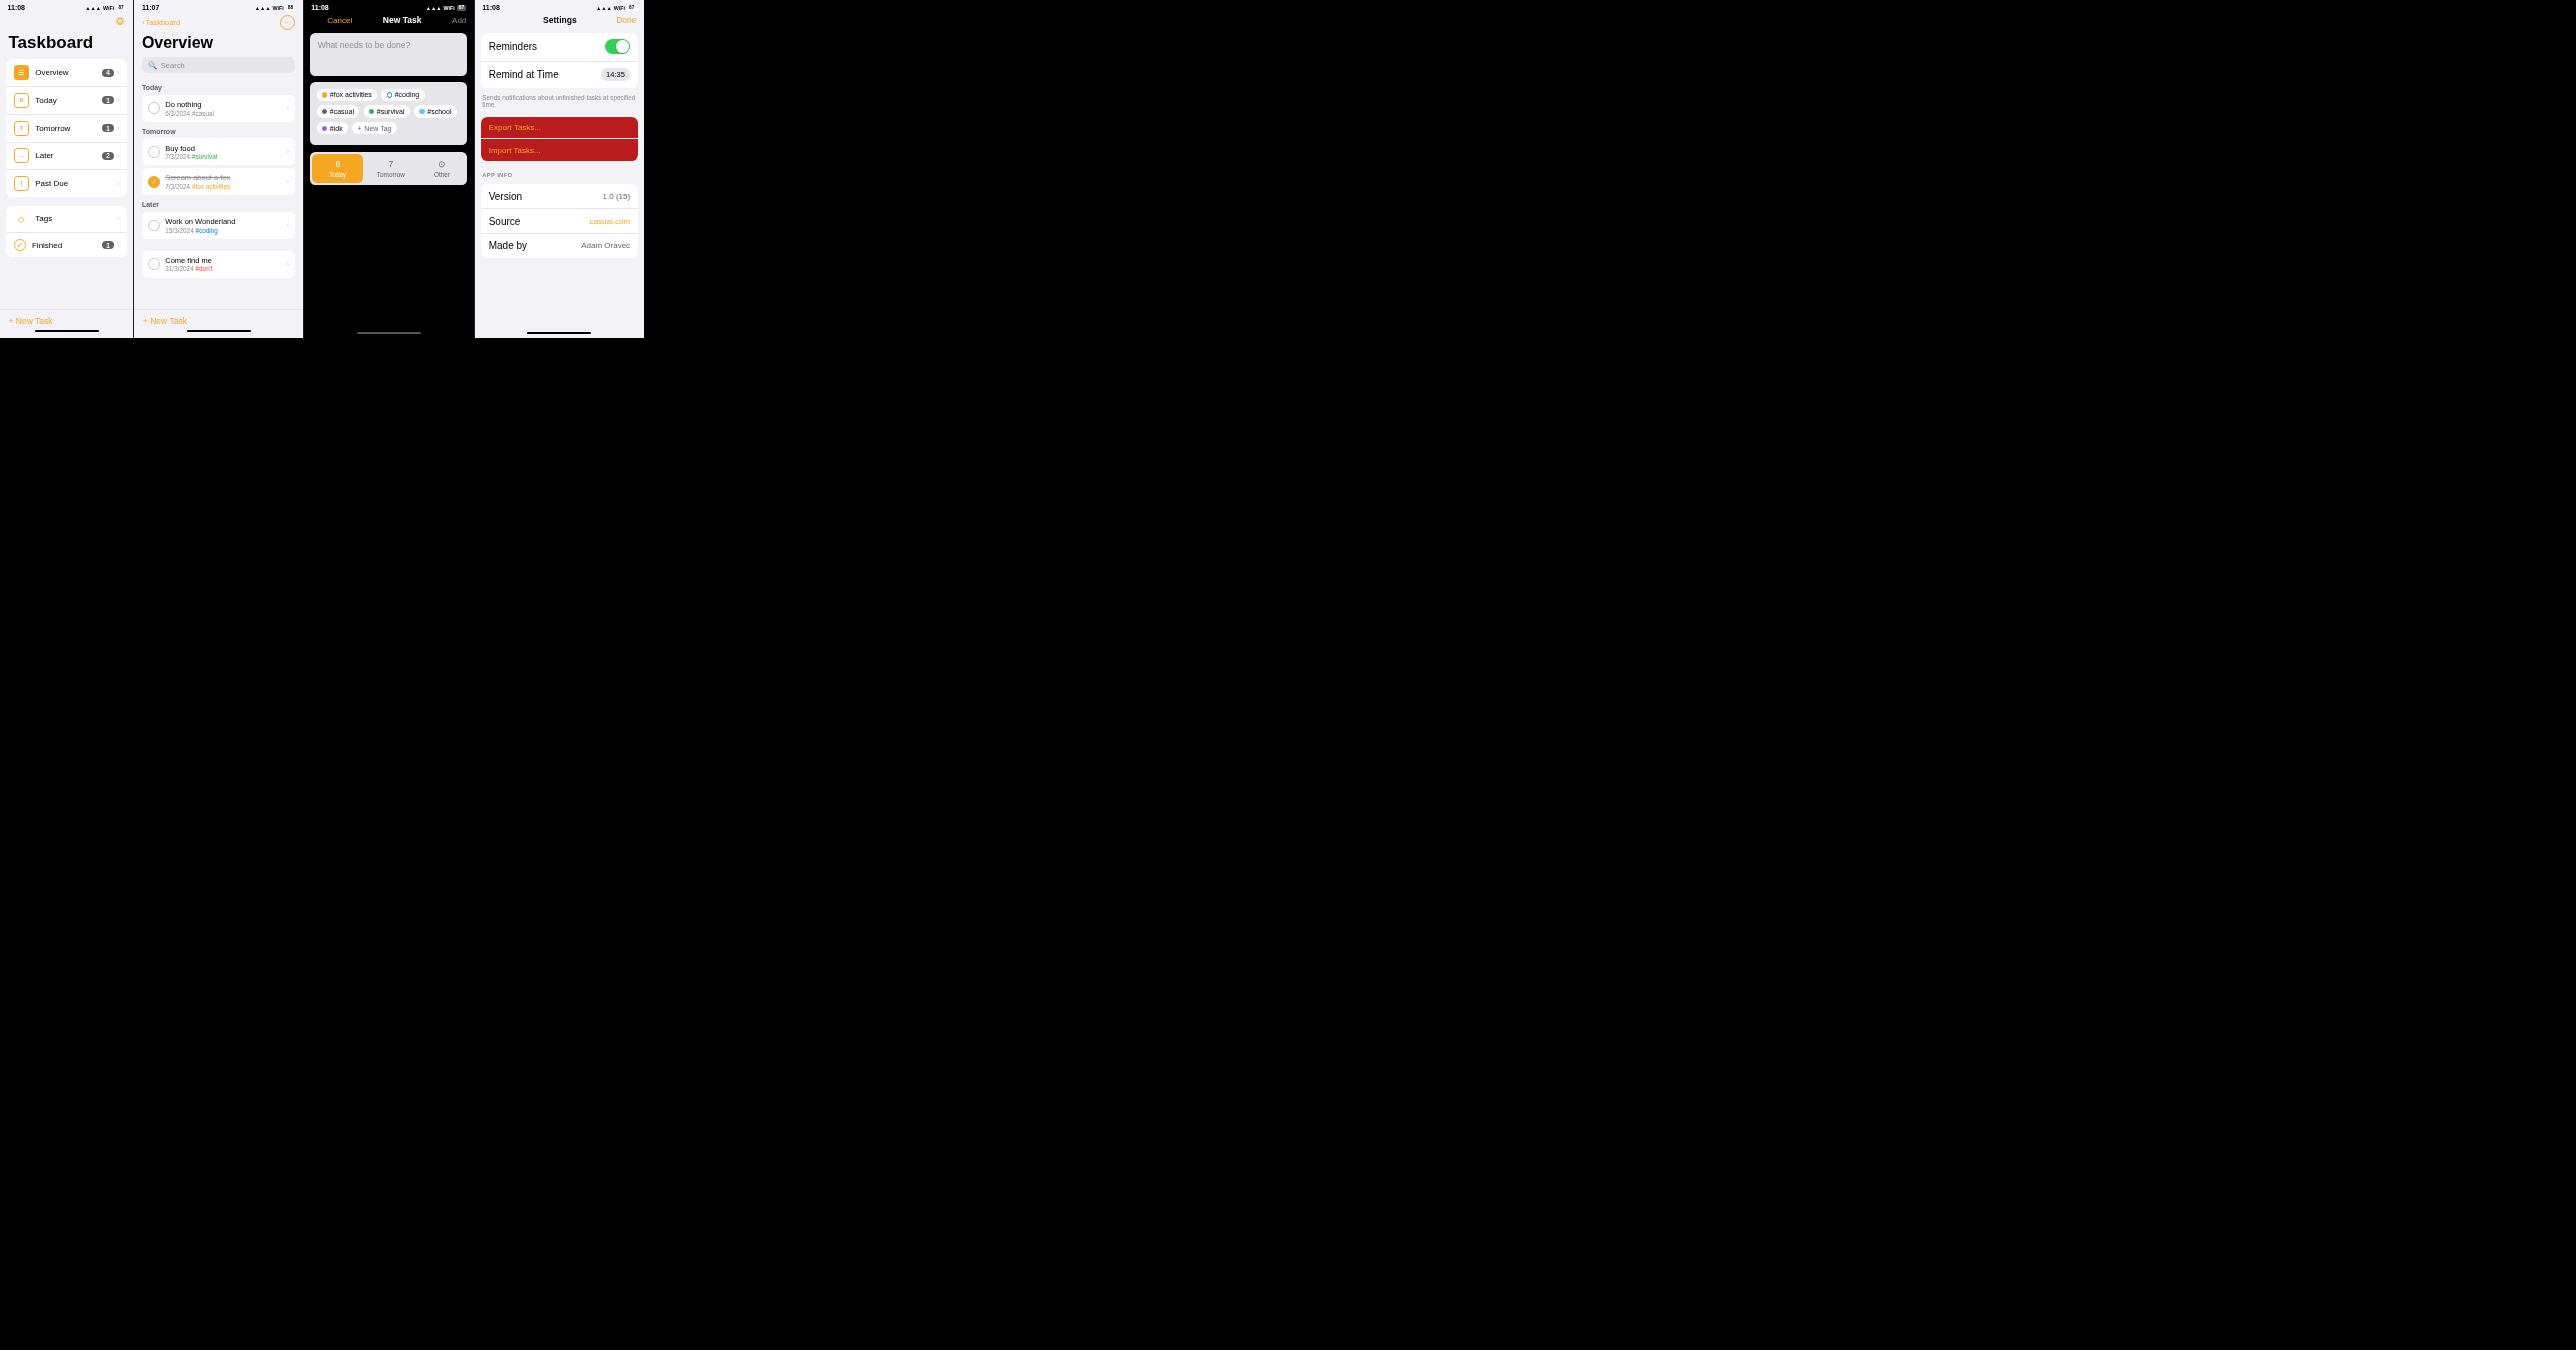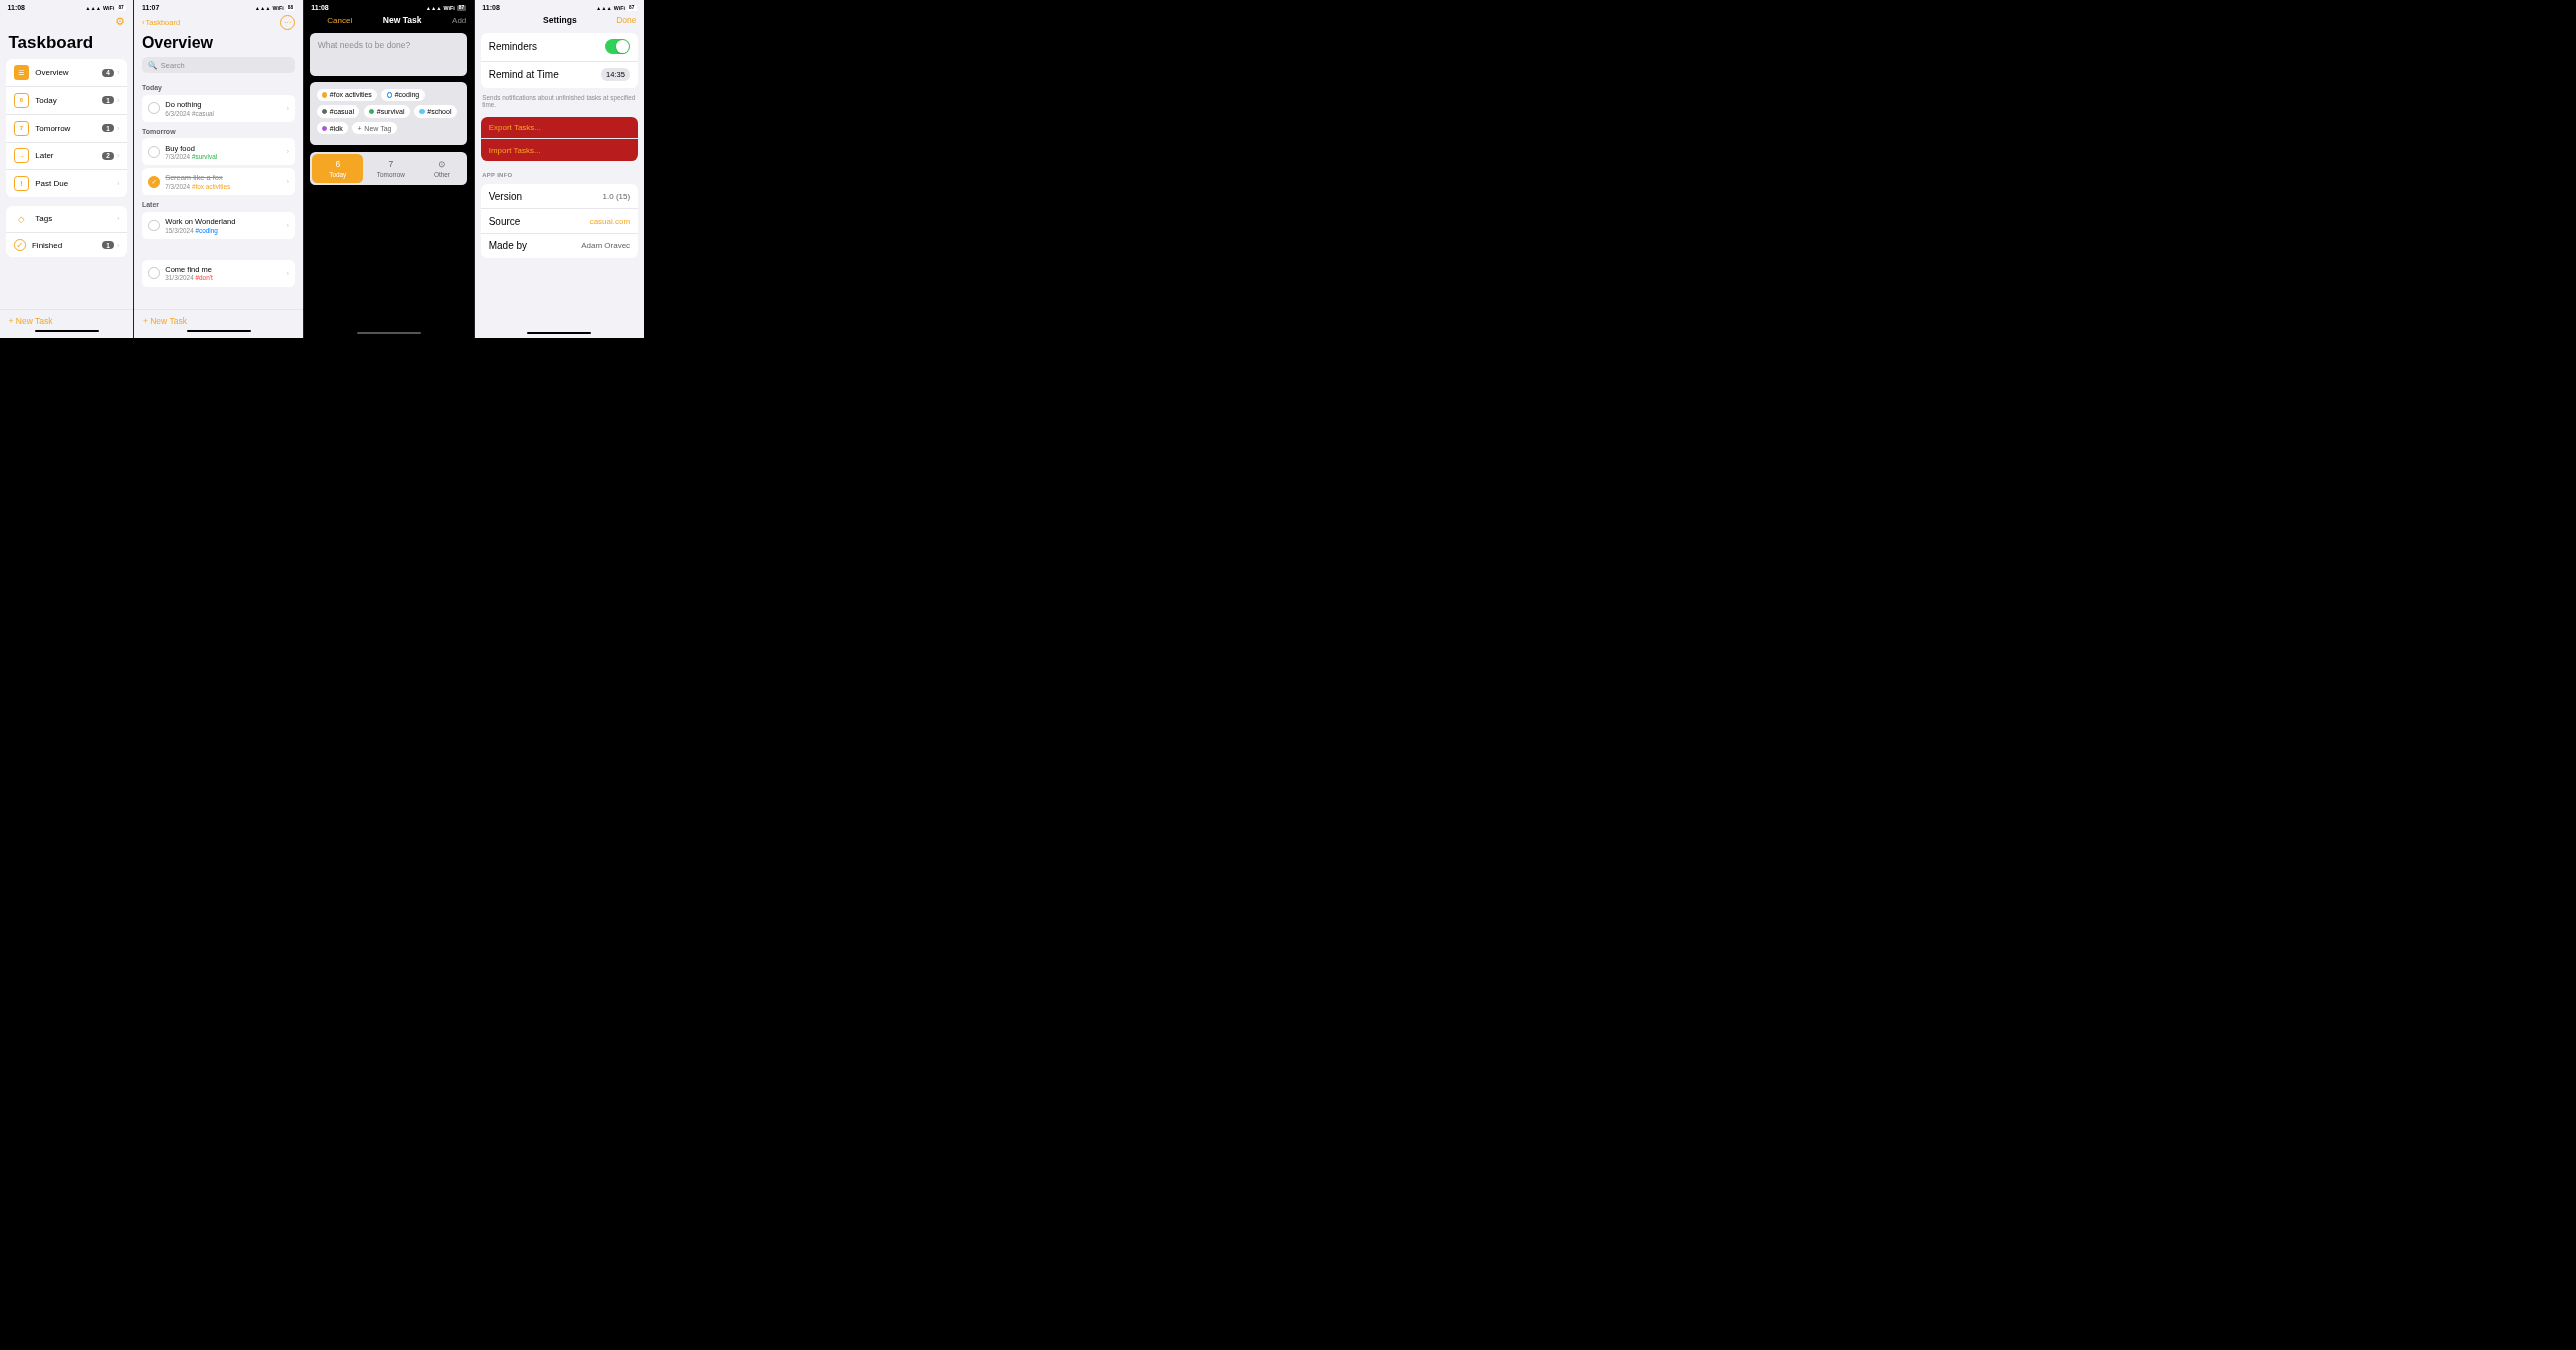--- a/index.html
+++ b/index.html
@@ -534,36 +534,36 @@
     <div class="task-check"></div>
     <div class="task-info">
       <div class="task-title">Buy food</div>
       <div class="task-meta">7/3/2024 <span class="tag tag-survival">#survival</span></div>
     </div>
     <span class="task-chevron">›</span>
   </div>
   <div class="task-card" style="margin-top:1.1px;">
     <div class="task-check checked">✓</div>
     <div class="task-info">
-      <div class="task-title strikethrough">Scream like a fox</div>
+      <div class="task-title strikethrough">Scream about a fox</div>
       <div class="task-meta">7/3/2024 <span class="tag tag-fox">#fox activities</span></div>
     </div>
     <span class="task-chevron">›</span>
   </div>
 
   <div class="task-section-header">Later</div>
   <div class="task-card">
     <div class="task-check"></div>
     <div class="task-info">
       <div class="task-title">Work on Wonderland</div>
       <div class="task-meta">15/3/2024 <span class="tag tag-coding">#coding</span></div>
     </div>
     <span class="task-chevron">›</span>
   </div>
-  <div class="task-card" style="margin-top:19px;">
+  <div class="task-card" style="margin-top:10px;">
     <div class="task-check"></div>
     <div class="task-info">
       <div class="task-title">Come find me</div>
       <div class="task-meta">31/3/2024 <span class="tag tag-dont">#don't</span></div>
     </div>
     <span class="task-chevron">›</span>
   </div>
 
   <div class="bottom-bar">
     <div class="new-task-btn">

